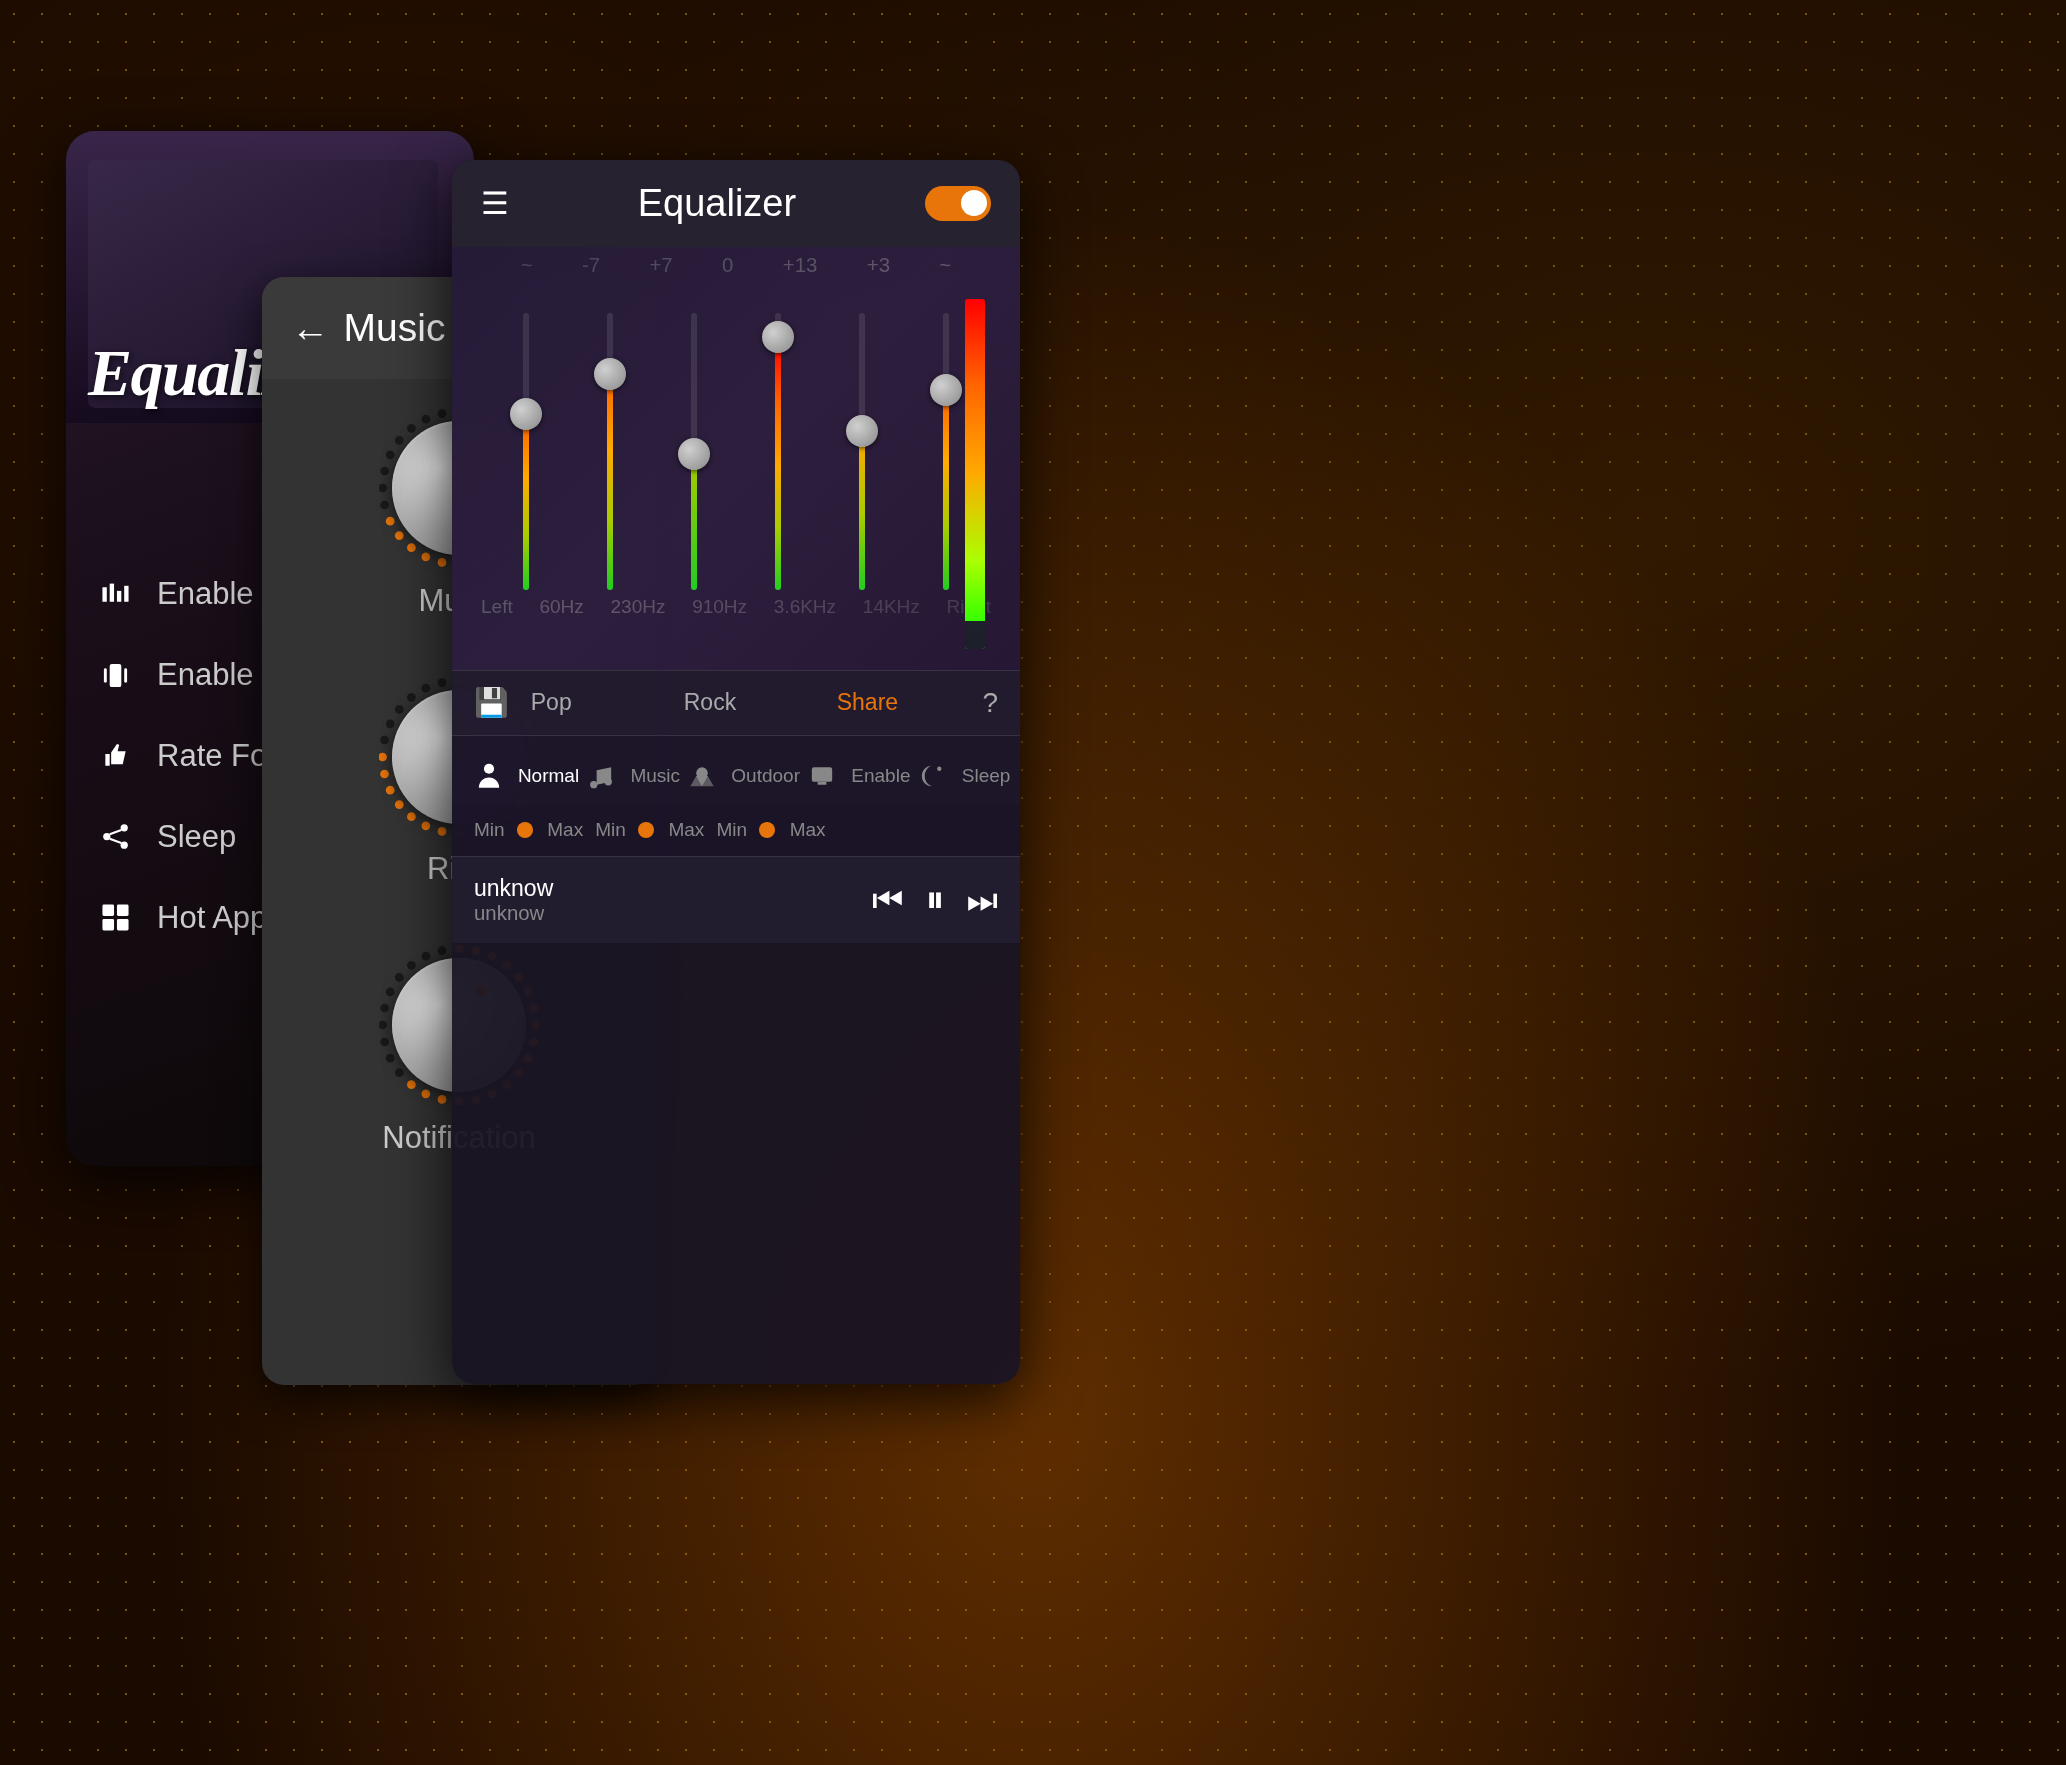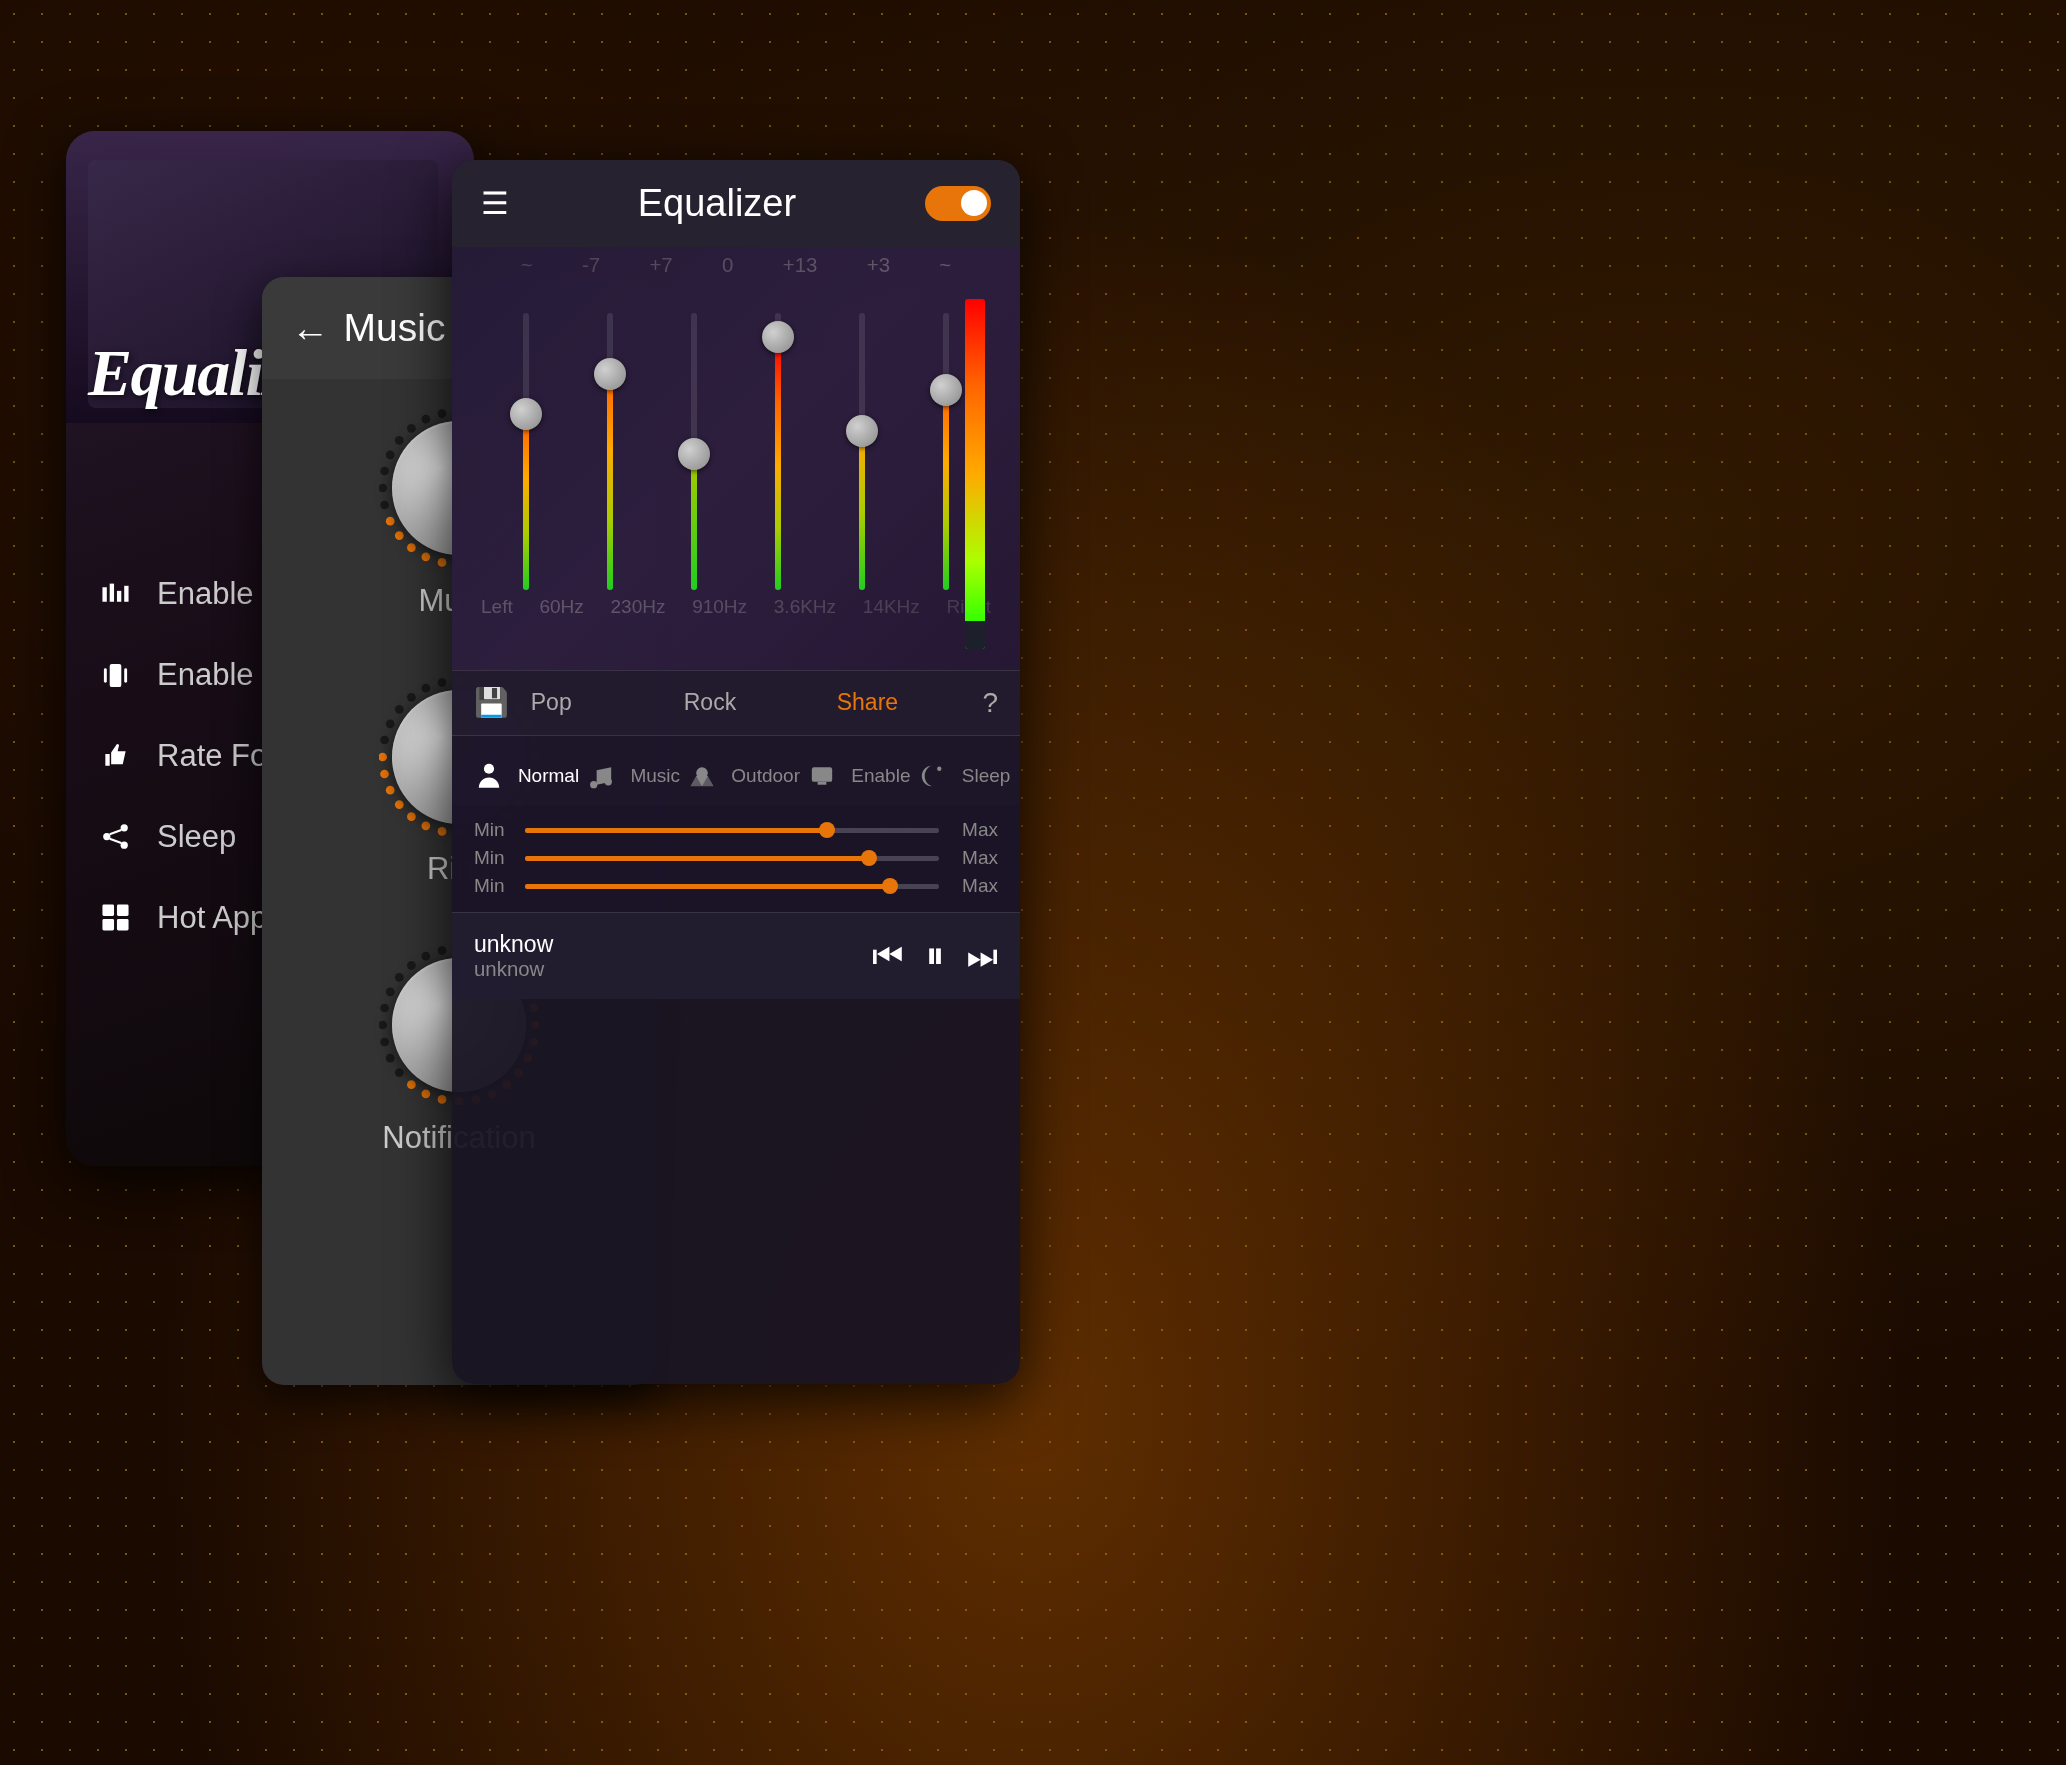--- a/index.html
+++ b/index.html
@@ -336,23 +336,22 @@
     .mode-item.active .mode-icon,
     .mode-item.active .mode-label {
       color: #fff;
     }
 
     
     .sliders-section {
       padding: 14.6px 22px;
       background: rgba(28,20,40,0.9);
       display: flex;
-      flex-direction: column;
-      gap: 6px;
-      justify-content: center;
+      flex-direction: row;
+      gap: 12px;
     }
     .slider-row {
       display: flex;
       align-items: center;
       gap: 14.6px;
     }
     .slider-label-min {
       font-size: 19px;
       color: #888;
       width: 36px;

